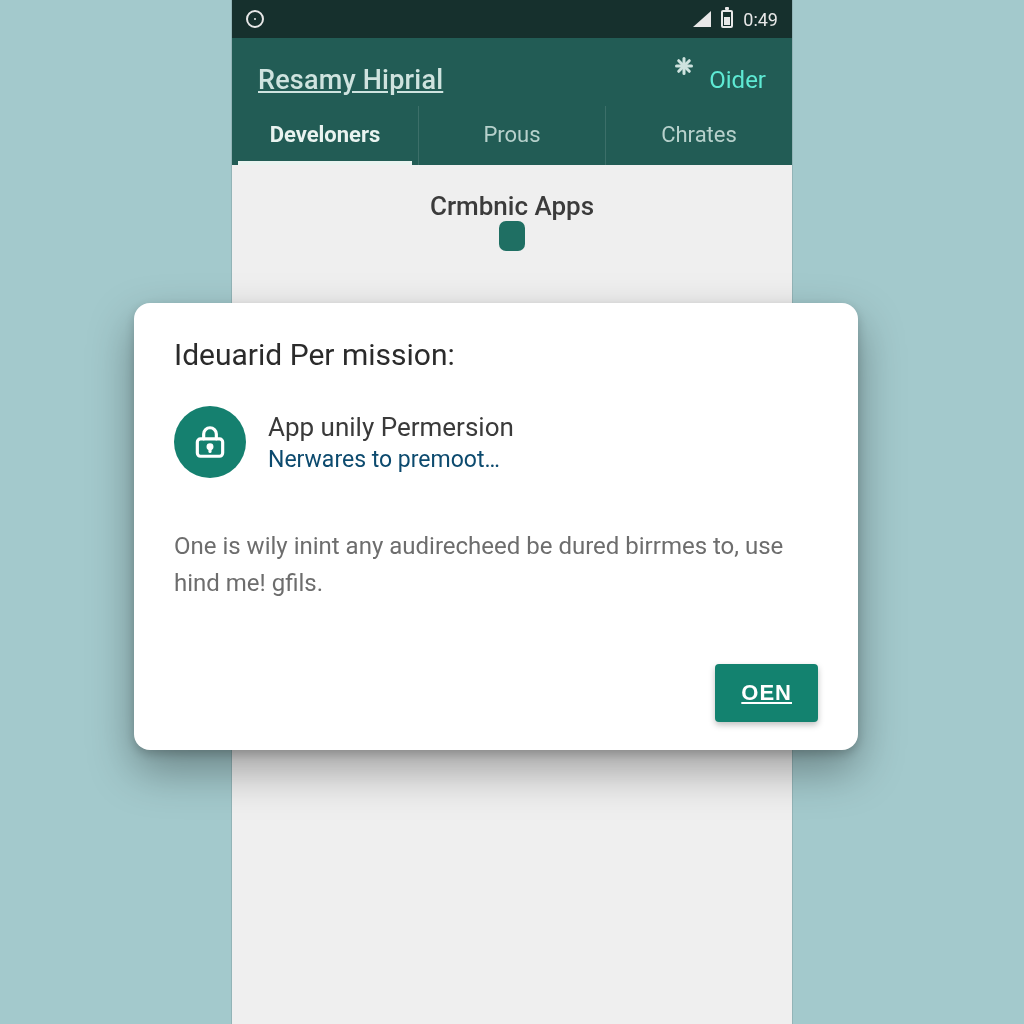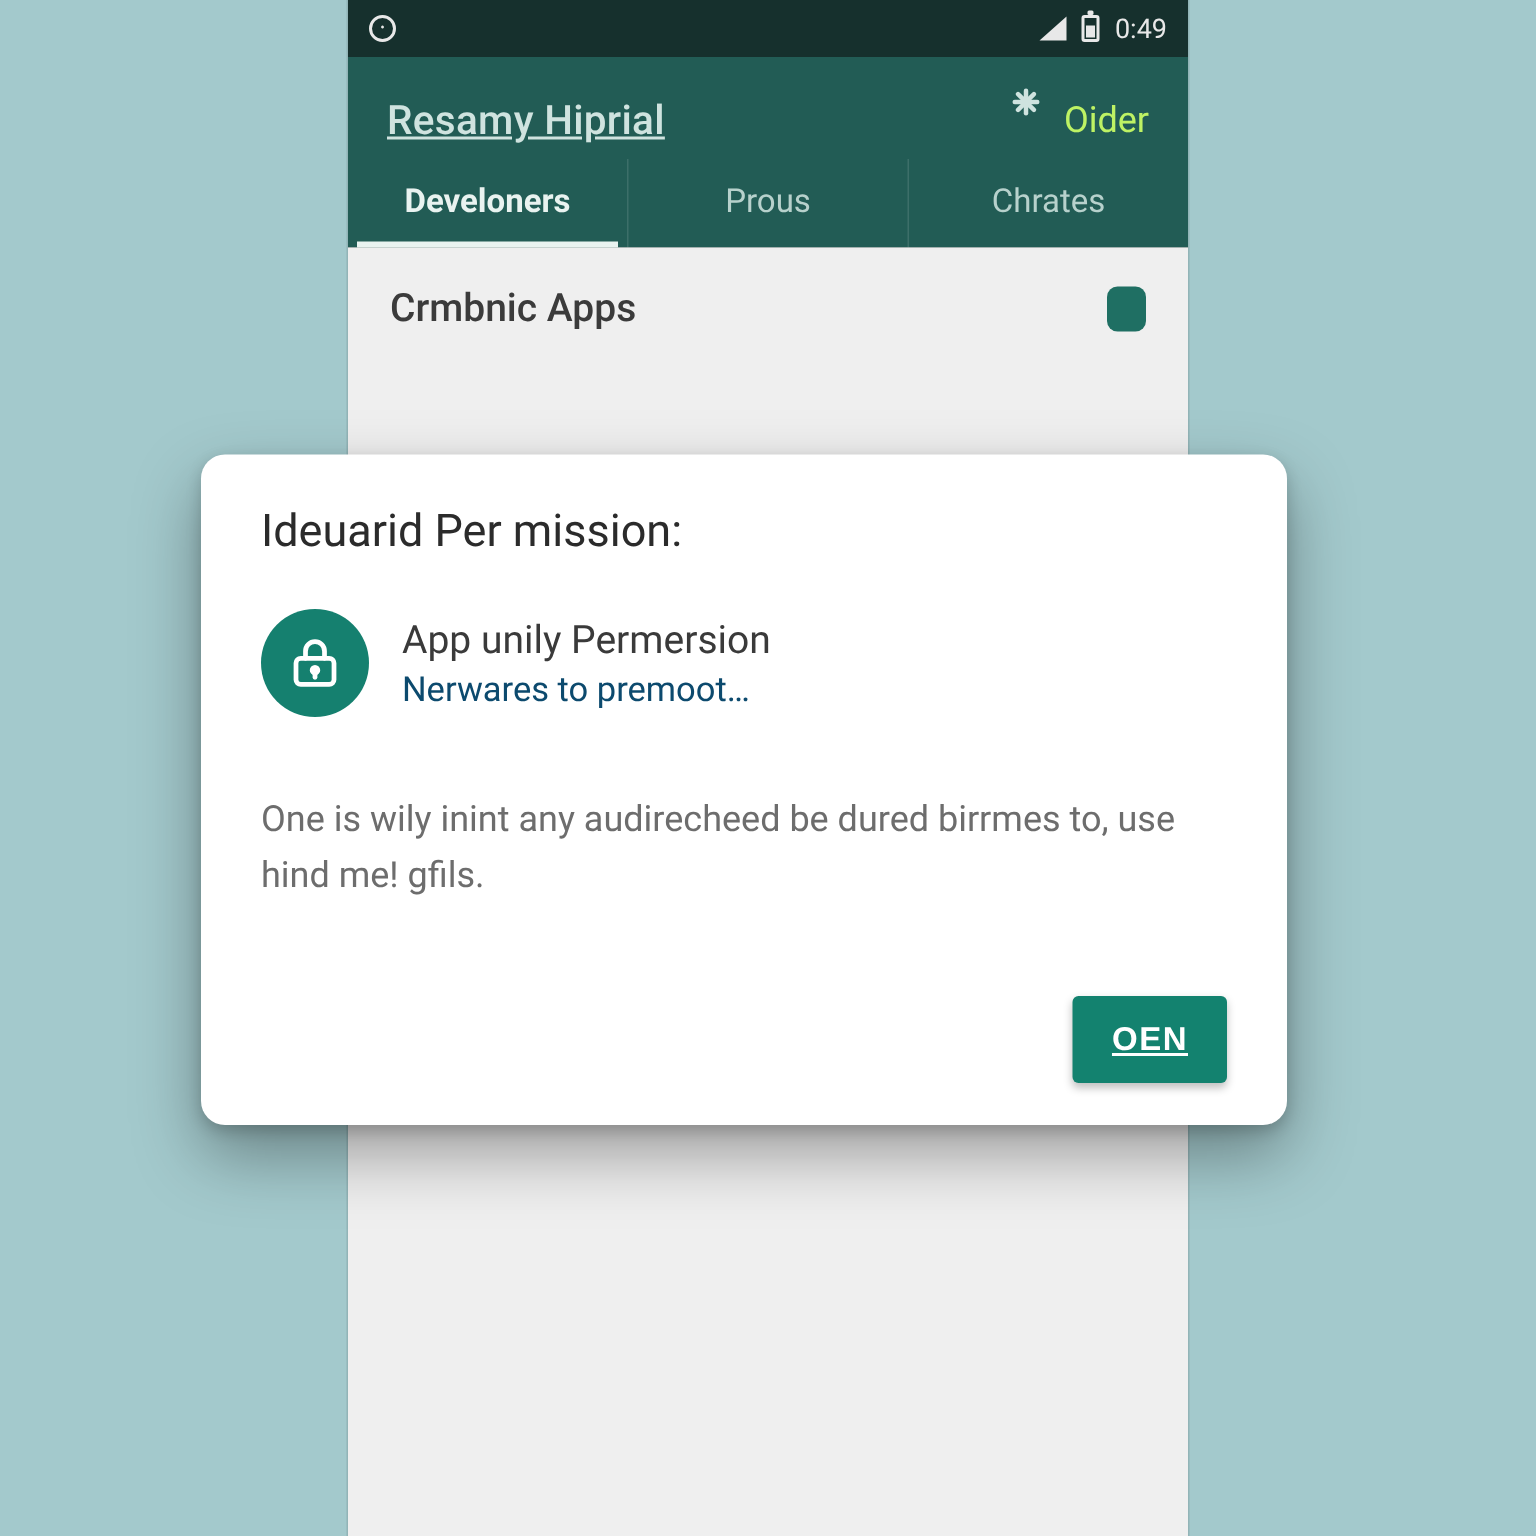--- a/index.html
+++ b/index.html
@@ -79,23 +79,23 @@
     align-items: center;
   }
   .appbar .title {
     font-size: 27px;
     font-weight: 500;
     letter-spacing: 0.2px;
     text-decoration: underline;
   }
   .appbar .spacer { flex: 1; }
   .appbar .action {
-    display: flex; align-items: flex-end; gap: 12px;
+    display: flex; align-items: flex-start; gap: 12px;
     font-size: 24px;
-    color: #bef264;
+    color: #5eead4;
   }
   .spinner-icon {
     width: 26px; height: 26px;
     position: relative;
   }
   .spinner-icon span {
     position: absolute;
     left: 50%; top: 50%;
     width: 3px; height: 9px;
     background: #cfe3df;
@@ -141,20 +141,21 @@
     height: 100%;
   }
   .section-header {
     padding: 26px 28px 14px 28px;
     color: #3b3b3b;
     font-size: 26px;
     font-weight: 500;
     display: flex;
     align-items: center;
     justify-content: space-between;
+    flex-direction: column;
   }
   .toggle {
     width: 26px; height: 30px;
     background: #1f6f63;
     border-radius: 7px;
   }
 
   
   .scrim {
     position: absolute;

